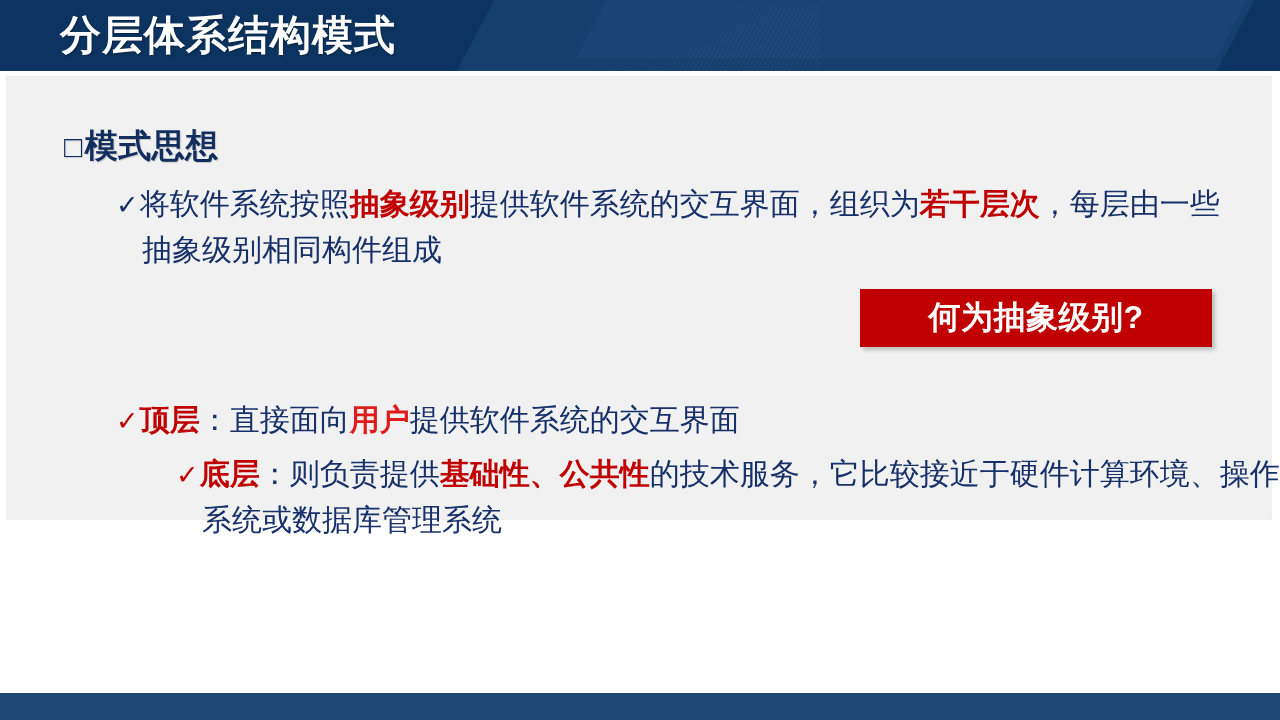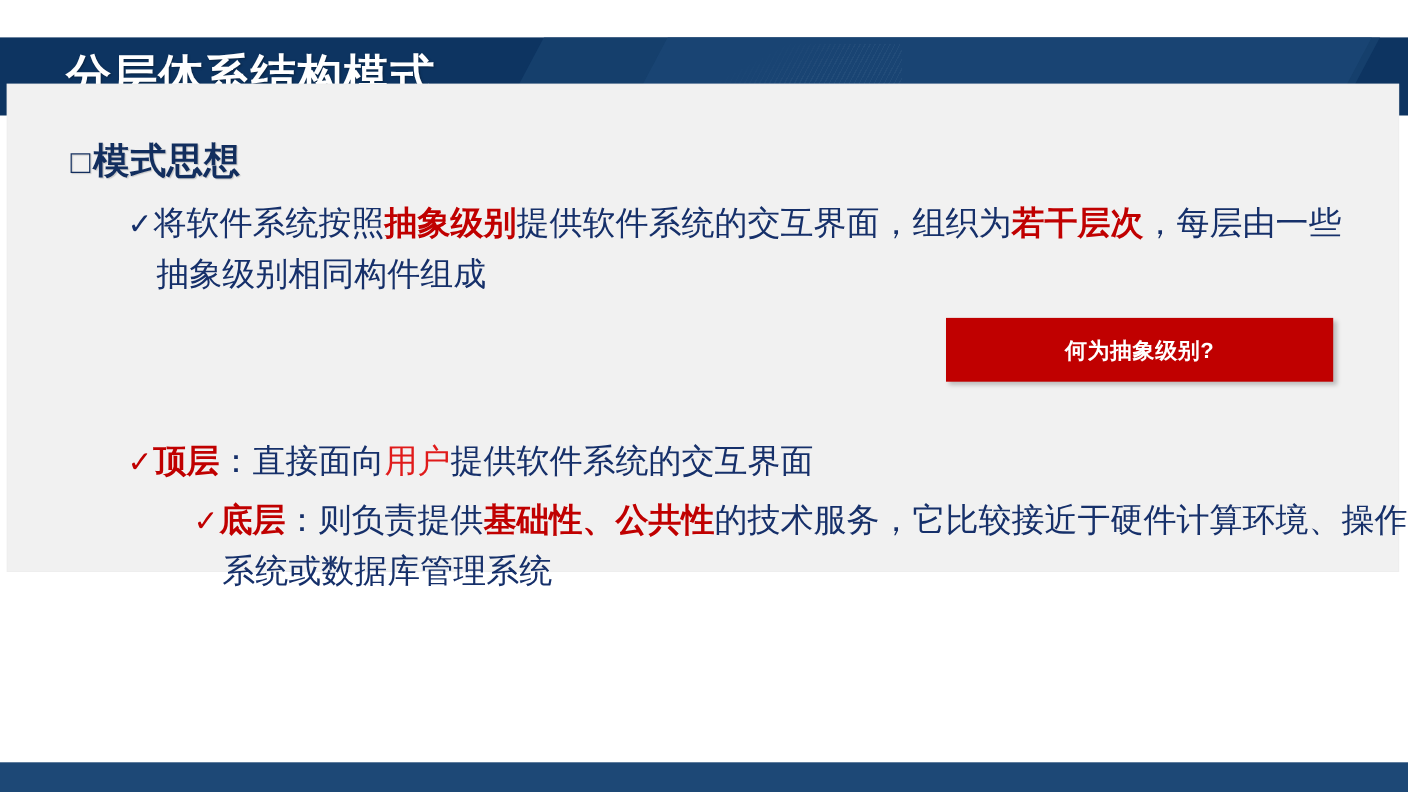--- a/index.html
+++ b/index.html
@@ -21,21 +21,20 @@
 
   
   #header {
     position: absolute;
     left: 0;
     top: 0;
     width: 1280px;
     height: 71px;
     background: #0d3461;
     overflow: hidden;
-    margin-top: 34px;
   }
   
   #header .wedge {
     position: absolute;
     right: 0;
     top: -48px;
     width: 760px;
     height: 130px;
     background: #16406e;
     transform: skewX(-28deg);
@@ -137,21 +136,21 @@
     font-weight: bold;
     margin-right: 1px;
   }
   .red-b {
     color: #c00000;
     font-weight: bold;
     font-family: Liberation Mono, monospace;
   }
   .red-n {
     color: #e01b1b;
-    font-weight: normal;
+    font-weight: bold;
   }
   .hang {
     display: block;
     text-indent: -26px;
     padding-left: 26px;
   }
 
   
   #callout {
     position: absolute;
@@ -160,21 +159,21 @@
     width: 352px;
     height: 58px;
     background: #c00000;
     box-shadow: 3px 3px 4px rgba(0,0,0,0.22);
     display: flex;
     align-items: center;
     justify-content: center;
   }
   #callout .txt {
     color: #ffffff;
-    font-size: 20px;
+    font-size: 32px;
     font-weight: bold;
     letter-spacing: 0.5px;
     white-space: nowrap;
   }
 </style>
 </head>
 <body>
 
 <div id="slide">
 

